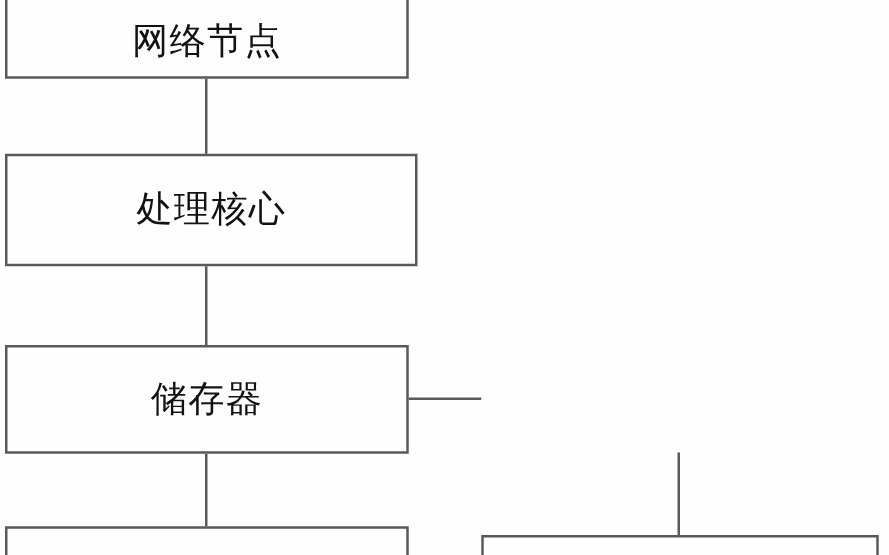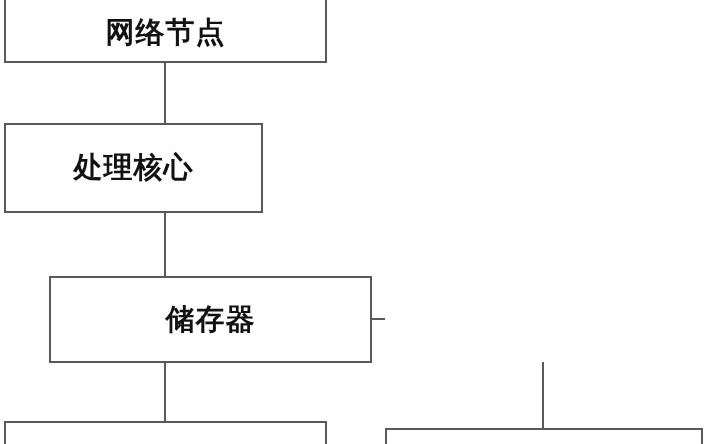--- a/index.html
+++ b/index.html
@@ -28,45 +28,44 @@
     justify-content: center;
     overflow: hidden;
   }
   .node .label {
     font-family: "DejaVu Sans", "Liberation Sans", sans-serif;
     font-size: 29px;
     line-height: 1.1;
     color: #121212;
     letter-spacing: 1px;
     white-space: nowrap;
-    font-weight: 700;
+    font-weight: 400;
   }
   
   #node-network-node {
     left: 4px;
     top: -36px;
     width: 323px;
     height: 99px;
   }
   #node-network-node .label {
     position: relative;
     top: 19px;
   }
   #node-processing-core {
     left: 4px;
     top: 123px;
-    width: 259px;
+    width: 330px;
     height: 90px;
   }
   #node-storage {
     left: 4px;
     top: 276px;
     width: 323px;
     height: 87px;
-    margin-left: 45px;
   }
   #node-network-management {
     left: 384px;
     top: 276px;
     width: 319px;
     height: 87px;
   }
   #node-bottom-left {
     left: 4px;
     top: 421px;

